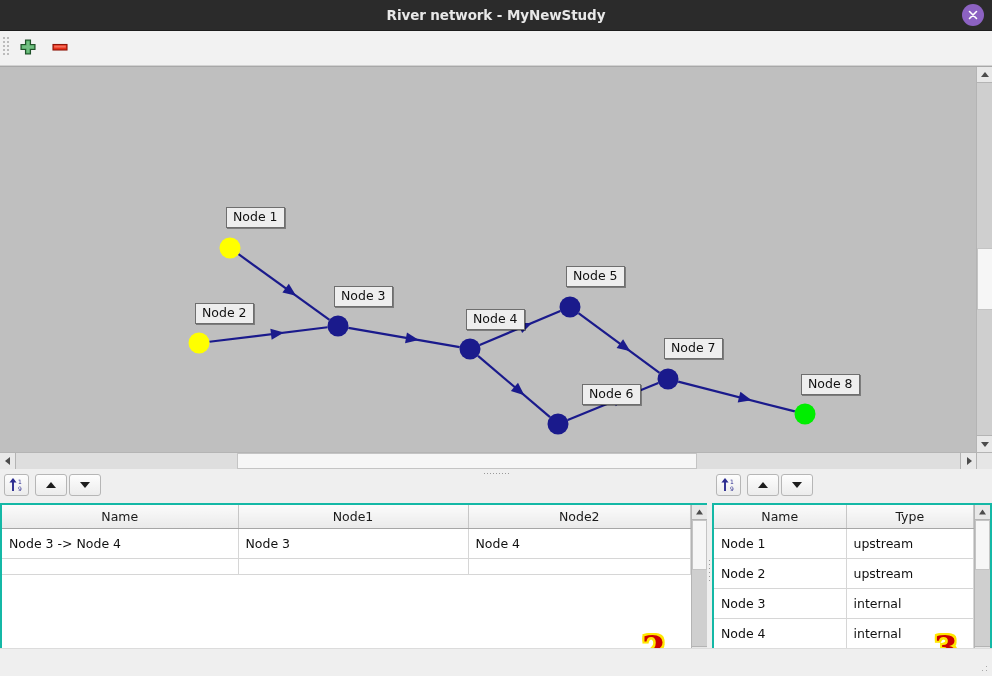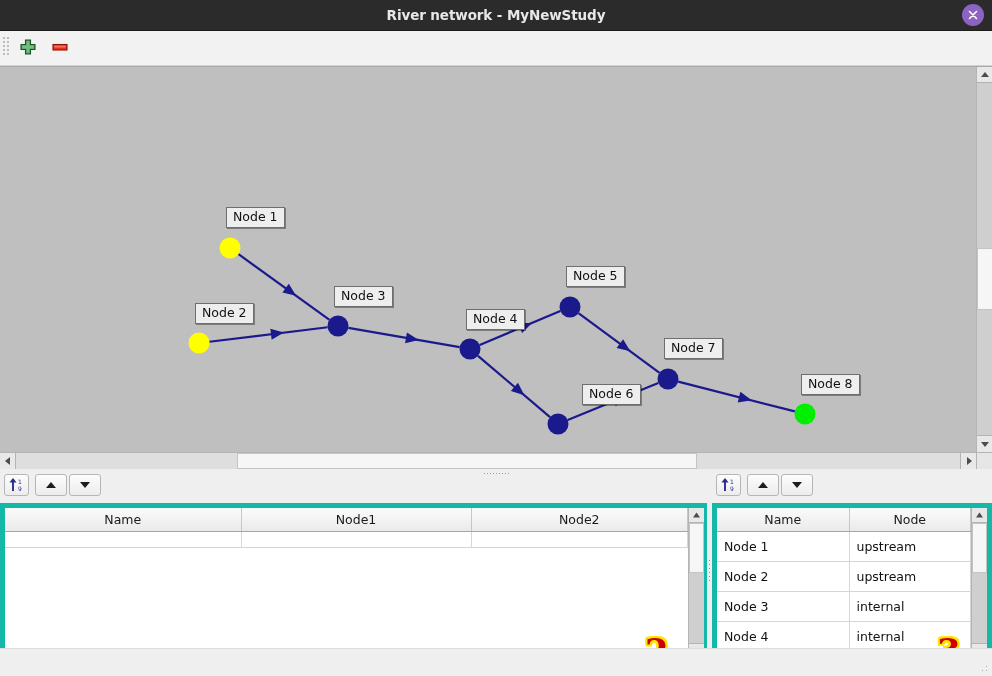--- a/index.html
+++ b/index.html
@@ -126,21 +126,21 @@
   .tbl-toolbar { position: absolute; left: 0; top: 0; height: 32px; }
   .btn {
     position: absolute; top: 4px; height: 22px;
     background: linear-gradient(#fdfdfd,#ececec);
     border: 1px solid #b6b6b6; border-radius: 3px; cursor: pointer;
   }
 
   
   .table-box {
     position: absolute; left: 2px; width: 100%;
-    background: #ffffff; border: 5px solid #14b8a6;
+    background: #ffffff; border: 2px solid #14b8a6;
     overflow: hidden;
   }
   table.grid { border-collapse: collapse; width: 100%; table-layout: fixed; }
   table.grid th {
     background: linear-gradient(#fbfbfb,#eaeaea);
     border-right: 1px solid #c6c6c6;
     border-bottom: 1px solid #a6a6a6;
     font-size: 12.5px; font-weight: normal; color: #1a1a1a;
     height: 23px; text-align: center; padding: 0;
   }
@@ -334,20 +334,25 @@
               <col>
             </colgroup>
           <thead>
               <tr id="reaches-head">
                 <th>Name</th>
                 <th>Node1</th>
                 <th>Node2</th>
               </tr>
             </thead>
           <tbody id="reaches-body">
+              <tr>
+                <td>Node 3 -&gt; Node 4</td>
+                <td>Node 3</td>
+                <td>Node 4</td>
+              </tr>
               <tr class="blank">
                 <td>&nbsp;</td>
                 <td>&nbsp;</td>
                 <td>&nbsp;</td>
               </tr>
             </tbody>
         </table>
       </div>
 
       <div class="tbl-sb-v">
@@ -404,21 +409,21 @@
     <div class="table-box" style="top:33px; left:0; width:280px; height:160px;">
       <div style="position:absolute;left:0;top:0;right:16px;bottom:0;overflow:hidden;">
         <table class="grid">
           <colgroup>
               <col style="width:132px">
               <col>
             </colgroup>
           <thead>
               <tr id="nodes-head">
                 <th>Name</th>
-                <th>Node</th>
+                <th>Type</th>
               </tr>
             </thead>
           <tbody id="nodes-body">
               <tr>
                 <td>Node 1</td>
                 <td>upstream</td>
               </tr>
               <tr>
                 <td>Node 2</td>
                 <td>upstream</td>

